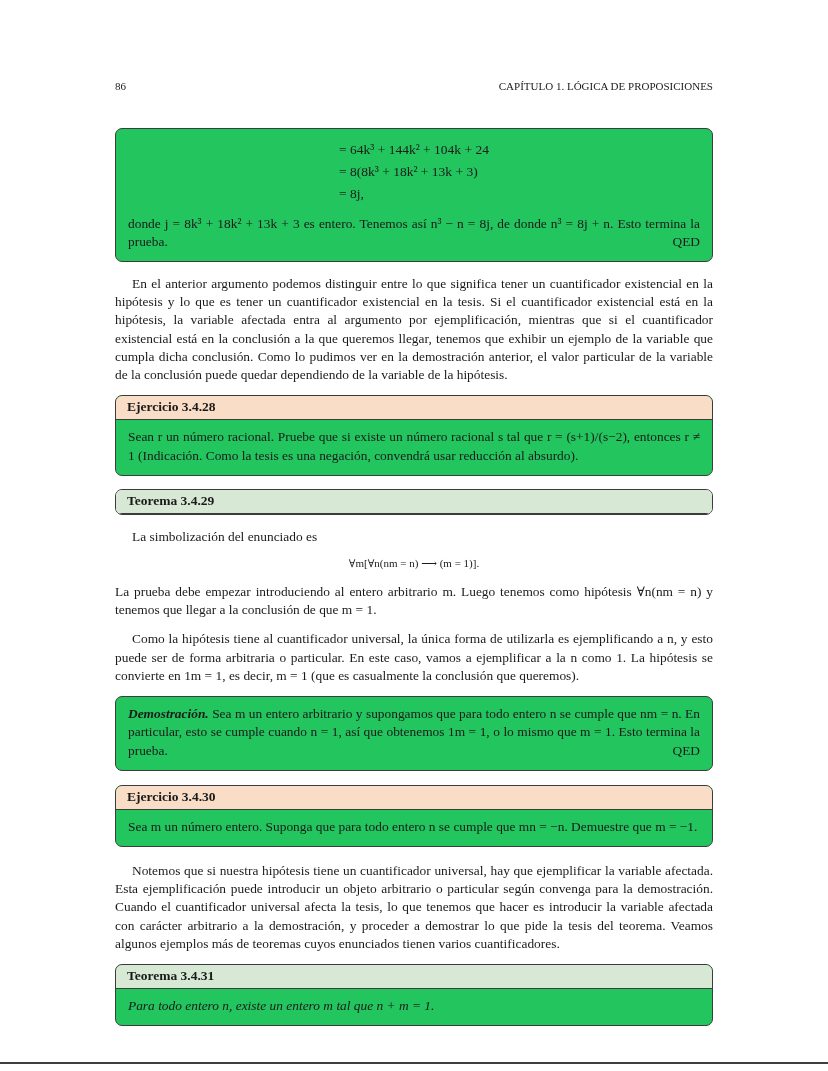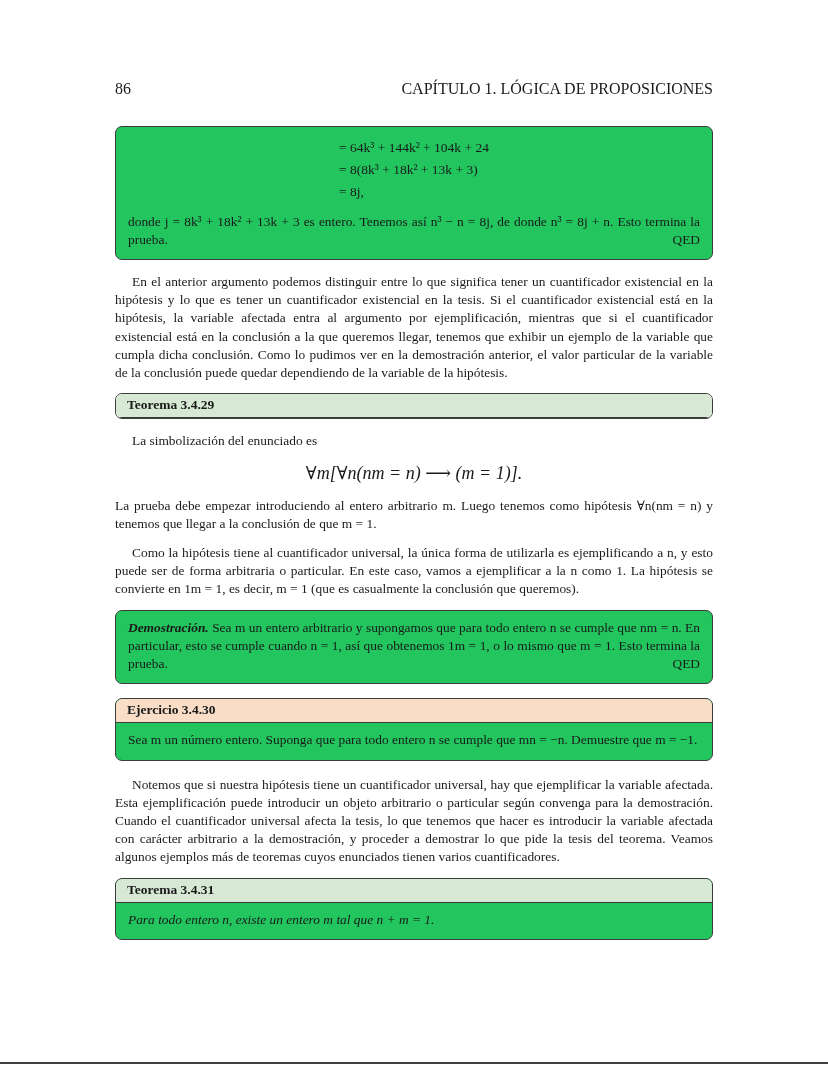--- a/index.html
+++ b/index.html
@@ -19,22 +19,22 @@
   .content {
     position: absolute;
     left: 115px;
     top: 80px;
     width: 598px;
   }
   .running-head {
     display: flex;
     justify-content: space-between;
     align-items: baseline;
-    font-size: 16px;
-    margin-bottom: 28px;
+    font-size: 11px;
+    margin-bottom: 36px;
   }
   .running-head .chapter {
   }
   p.para {
     font-size: 13.4px;
     line-height: 1.36;
     text-align: justify;
     margin: 0 0 11px 0;
   }
   p.indent { text-indent: 17px; }
@@ -62,22 +62,21 @@
   .box-body.italic-body { font-style: italic; }
   .eq-block {
     width: fit-content;
     margin: 2px auto 10px auto;
     font-size: 13.5px;
     line-height: 1.62;
     text-align: left;
   }
   .display-eq {
     text-align: center;
-    font-size: 18px;
-    font-style: italic;
+    font-size: 11px;
     margin: 0 0 13px 0;
   }
   .qed { float: right; }
   .italic { font-style: italic; font-weight: bold; }
   .bottom-rule {
     position: absolute;
     left: 0;
     right: 0;
     bottom: 7px;
     border-top: 2px solid #3f3f3f;
@@ -103,20 +102,24 @@
         </div>
         <div>
           <span>donde j = 8k³ + 18k² + 13k + 3 es entero. Tenemos así n³ − n = 8j, de donde n³ = 8j + n. Esto termina la prueba.</span>
           <span class="qed">QED</span>
         </div>
       </div>
     </div>
 
     <p class="para indent">En el anterior argumento podemos distinguir entre lo que significa tener un cuantificador existencial en la hipótesis y lo que es tener un cuantificador existencial en la tesis. Si el cuantificador existencial está en la hipótesis, la variable afectada entra al argumento por ejemplificación, mientras que si el cuantificador existencial está en la conclusión a la que queremos llegar, tenemos que exhibir un ejemplo de la variable que cumpla dicha conclusión. Como lo pudimos ver en la demostración anterior, el valor particular de la variable de la conclusión puede quedar dependiendo de la variable de la hipótesis.</p>
 
+    <div class="box ejercicio">
+      <div class="box-header">Ejercicio 3.4.28</div>
+      <div class="box-body">Sean r un número racional. Pruebe que si existe un número racional s tal que r = (s+1)/(s−2), entonces r ≠ 1 (Indicación. Como la tesis es una negación, convendrá usar reducción al absurdo).</div>
+    </div>
 
 
     <div class="box teorema">
       <div class="box-header">Teorema 3.4.29</div>
     </div>
 
     <p class="para indent">La simbolización del enunciado es</p>
 
     <div class="display-eq">∀m[∀n(nm = n) ⟶ (m = 1)].</div>
 

